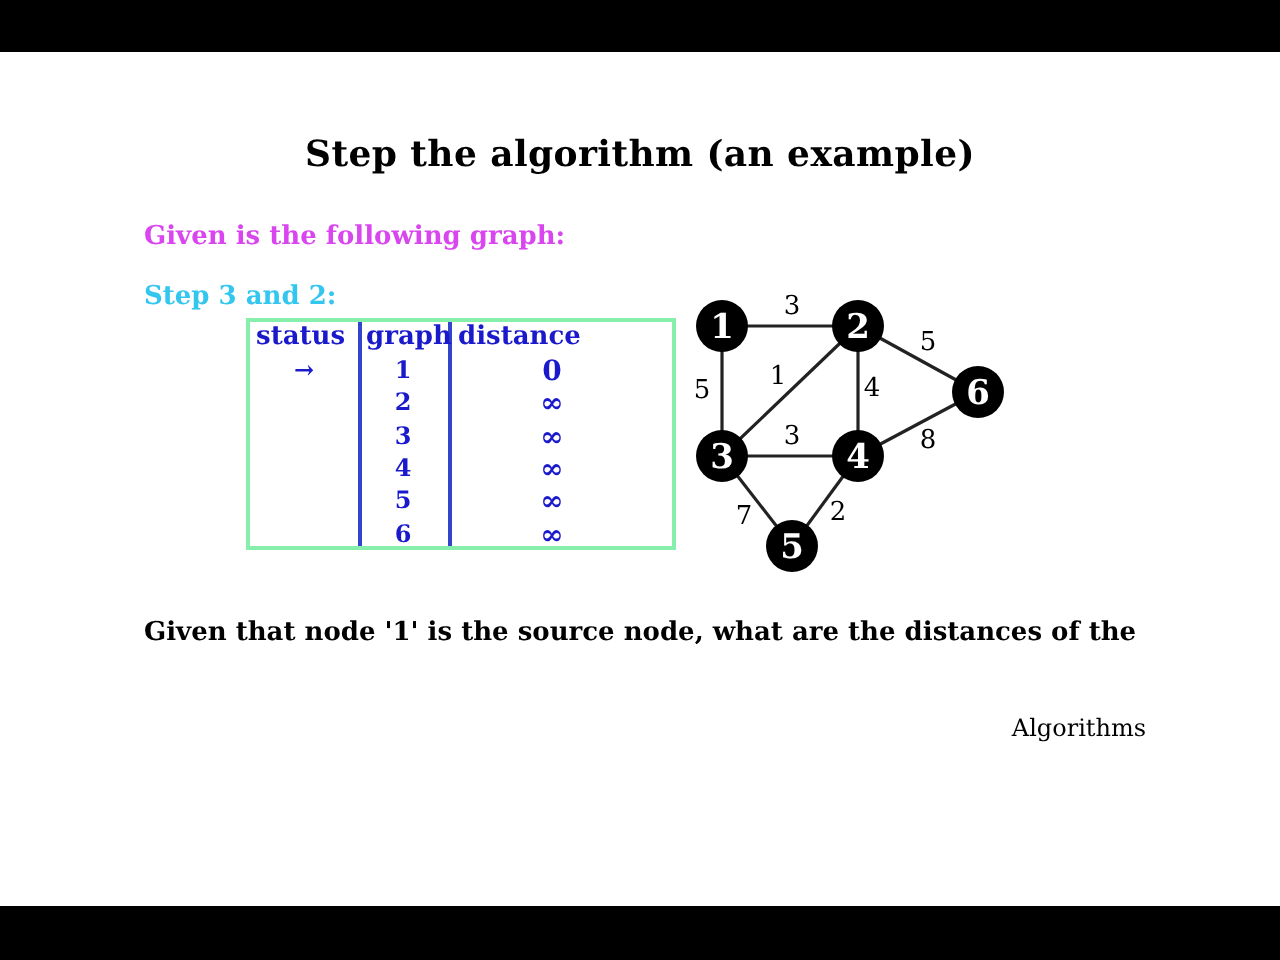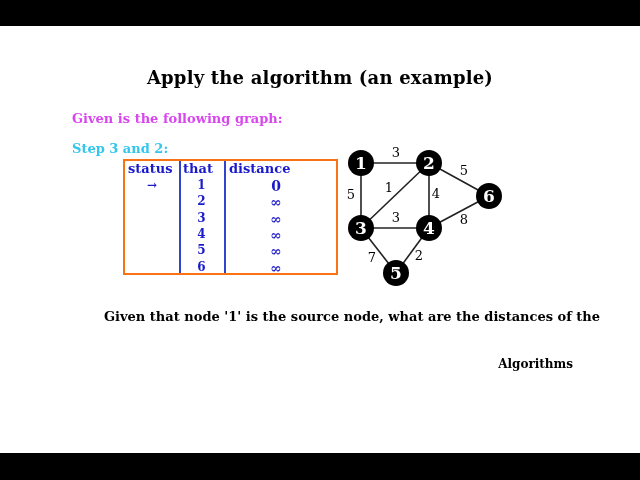--- a/index.html
+++ b/index.html
@@ -4,41 +4,41 @@
 <style>
   html, body { margin:0; padding:0; }
   body { width:640px; height:480px; background:#000; position:relative; overflow:hidden;
          font-family: "DejaVu Serif", serif; }
   .slide { position:absolute; left:0; top:26px; width:640px; height:427px; background:#fff; }
   .title { position:absolute; left:0; width:640px; top:67px; text-align:center;
            font-weight:bold; font-size:18px; color:#000; letter-spacing:0.2px; }
   .given { position:absolute; left:72px; top:111px; font-weight:bold; font-size:13px; color:#d946ef; }
   .step { position:absolute; left:72px; top:141px; font-weight:bold; font-size:13px; color:#33c6ee; }
   .tbl { position:absolute; left:123px; top:159px; width:215px; height:116px;
-         border:2px solid #f97316; box-sizing:border-box; }
+         border:2px solid #86efac; box-sizing:border-box; }
   .col { position:absolute; top:0; bottom:0; border-right:2px solid #3344cc; }
   .hdr { position:absolute; top:0px; font-weight:bold; font-size:13px; color:#1a1acc; }
   .cell { position:absolute; font-weight:bold; font-size:12px; color:#1a1acc; text-align:center; }
-  .q { position:absolute; left:72px; top:308px; font-weight:bold; font-size:13px; color:#000; line-height:18px; width:520px;margin-left:32px; }
-  .footer { position:absolute; right:67px; top:357px; font-weight:bold; font-size:12px; color:#000; }
+  .q { position:absolute; left:72px; top:308px; font-weight:bold; font-size:13px; color:#000; line-height:18px; width:520px; }
+  .footer { position:absolute; right:67px; top:357px; font-weight:normal; font-size:12px; color:#000; }
   svg.graph { position:absolute; left:0; top:0; }
 </style>
 </head>
 <body>
 
 <div class="slide"></div>
-<div class="title">Apply the algorithm (an example)</div>
+<div class="title">Step the algorithm (an example)</div>
 <div class="given">Given is the following graph:</div>
 <div class="step">Step 3 and 2:</div>
 
 <div class="tbl" id="tbl">
   <div class="col" style="left:0;width:54px;"></div>
   <div class="col" style="left:54px;width:45px;"></div>
   <div class="hdr" style="left:3px;">status</div>
-  <div class="hdr" style="left:58px;">that</div>
+  <div class="hdr" style="left:58px;">graph</div>
   <div class="hdr" style="left:104px;">distance</div>
 <div class="cell" style="left: 0px; width: 54px; top: 17px;">→</div>
     <div class="cell" style="left: 54px; width: 45px; top: 17px;">1</div>
     <div class="cell" style="left: 99px; width: 104px; top: 17px; font-size: 14px;">0</div>
     <div class="cell" style="left: 0px; width: 54px; top: 33.3px;"></div>
     <div class="cell" style="left: 54px; width: 45px; top: 33.3px;">2</div>
     <div class="cell" style="left: 99px; width: 104px; top: 33.3px; font-size: 14px;">∞</div>
     <div class="cell" style="left: 0px; width: 54px; top: 49.6px;"></div>
     <div class="cell" style="left: 54px; width: 45px; top: 49.6px;">3</div>
     <div class="cell" style="left: 99px; width: 104px; top: 49.6px; font-size: 14px;">∞</div>

